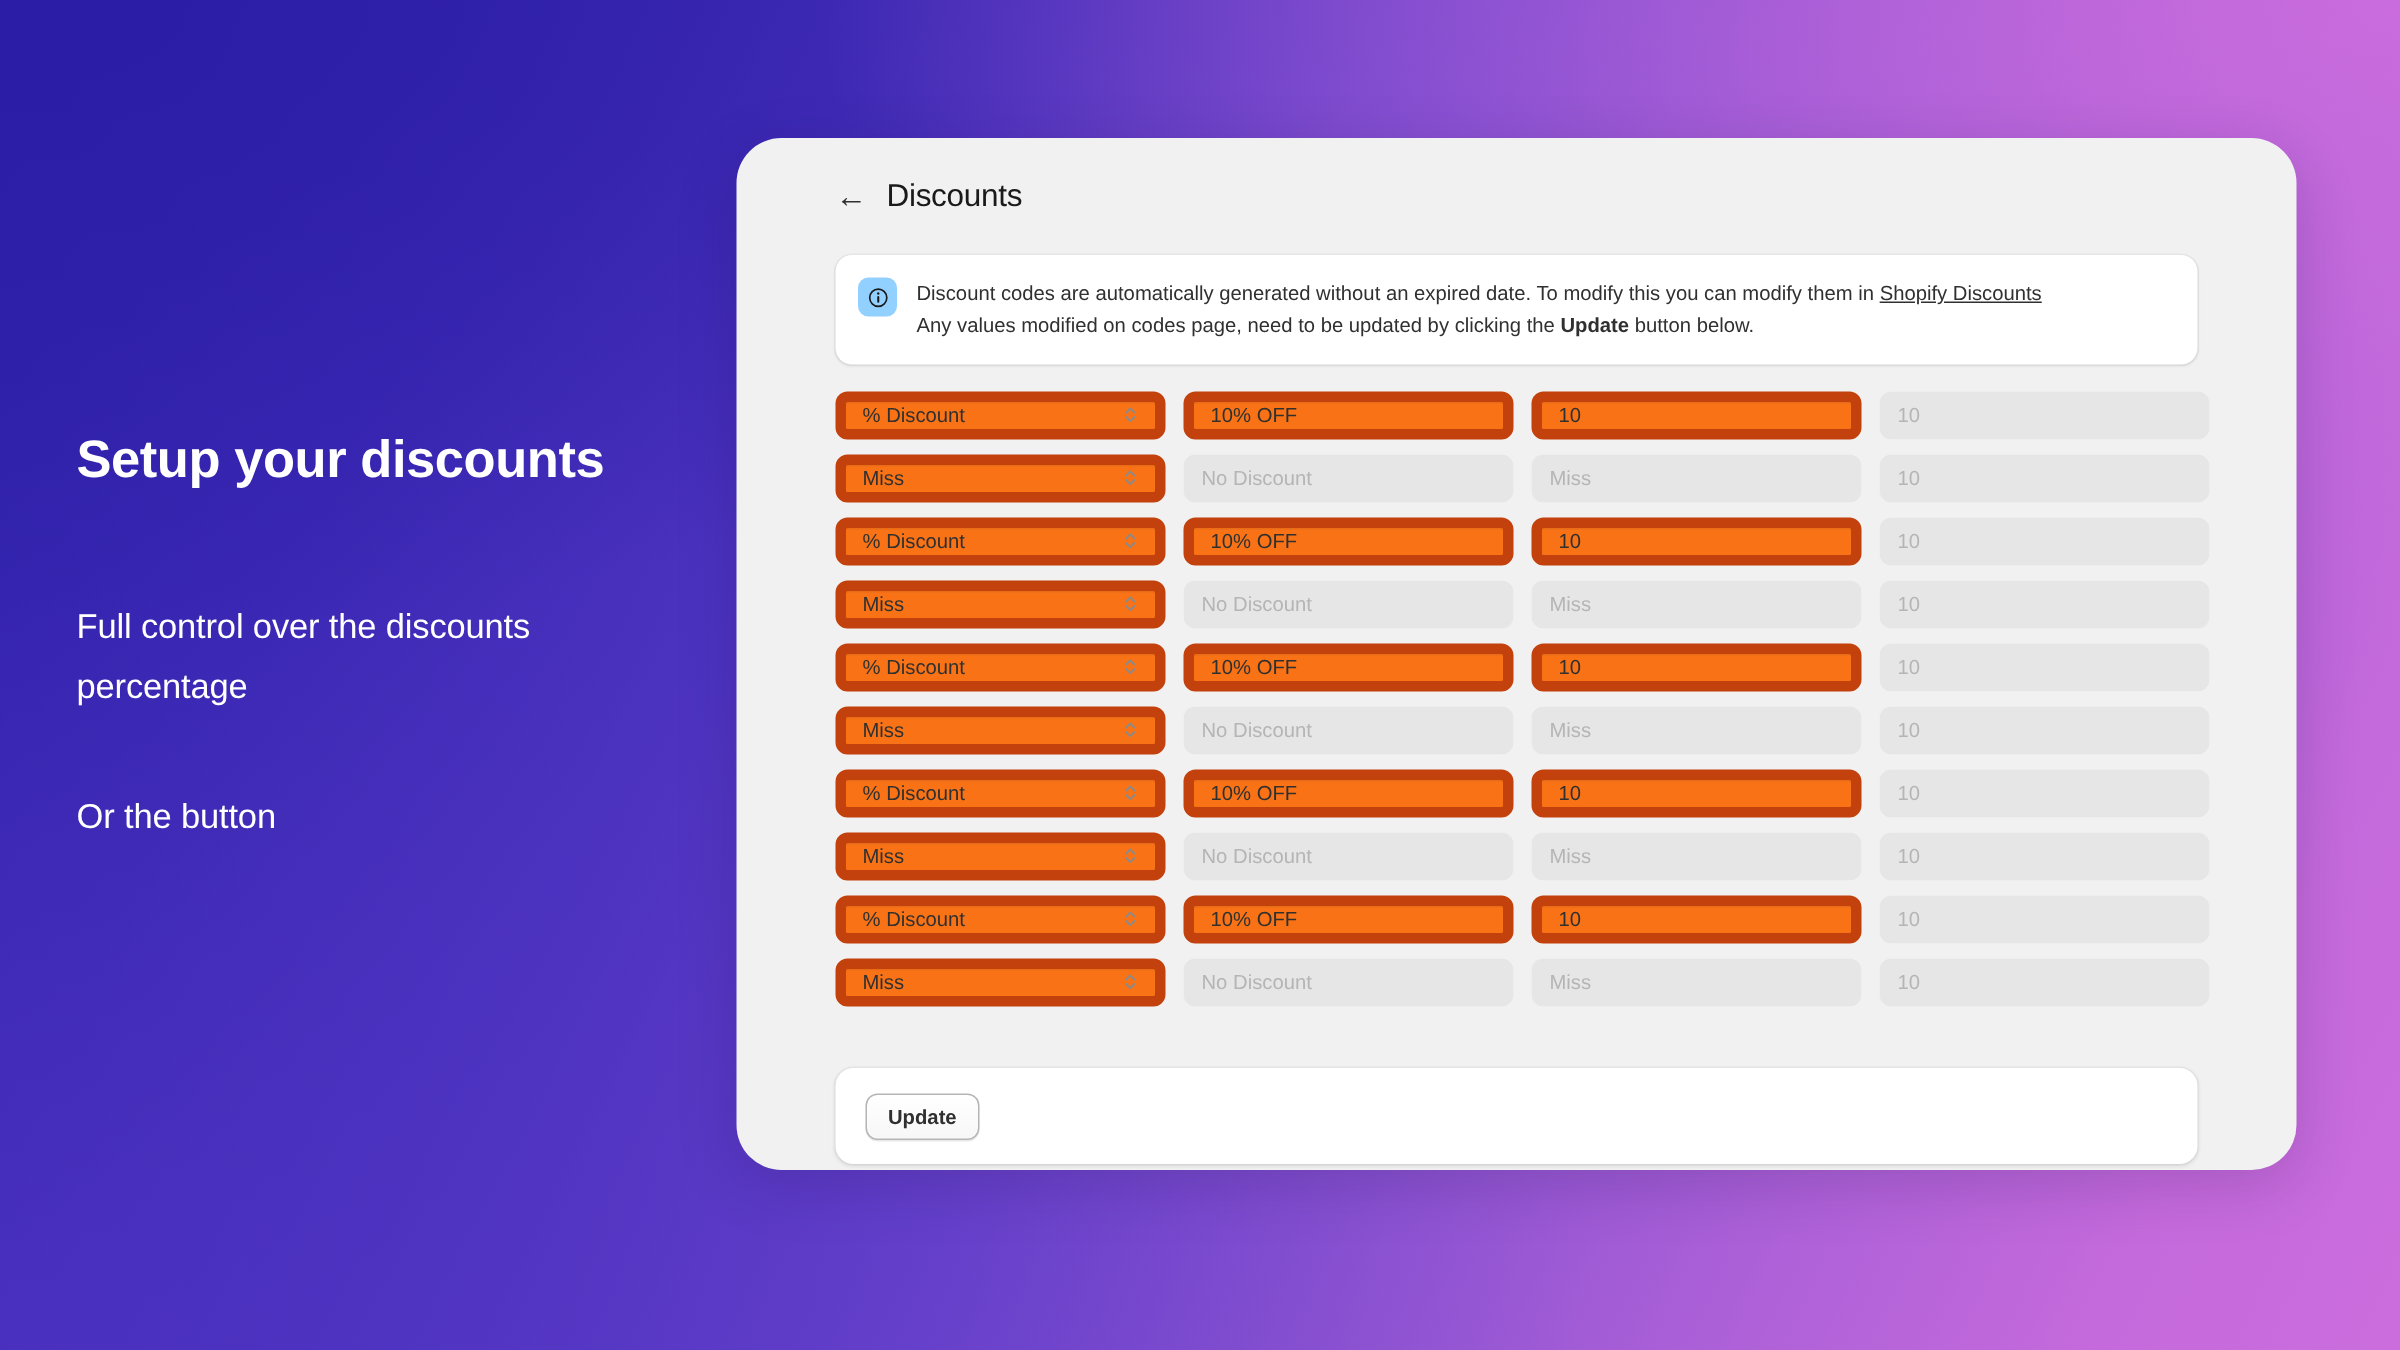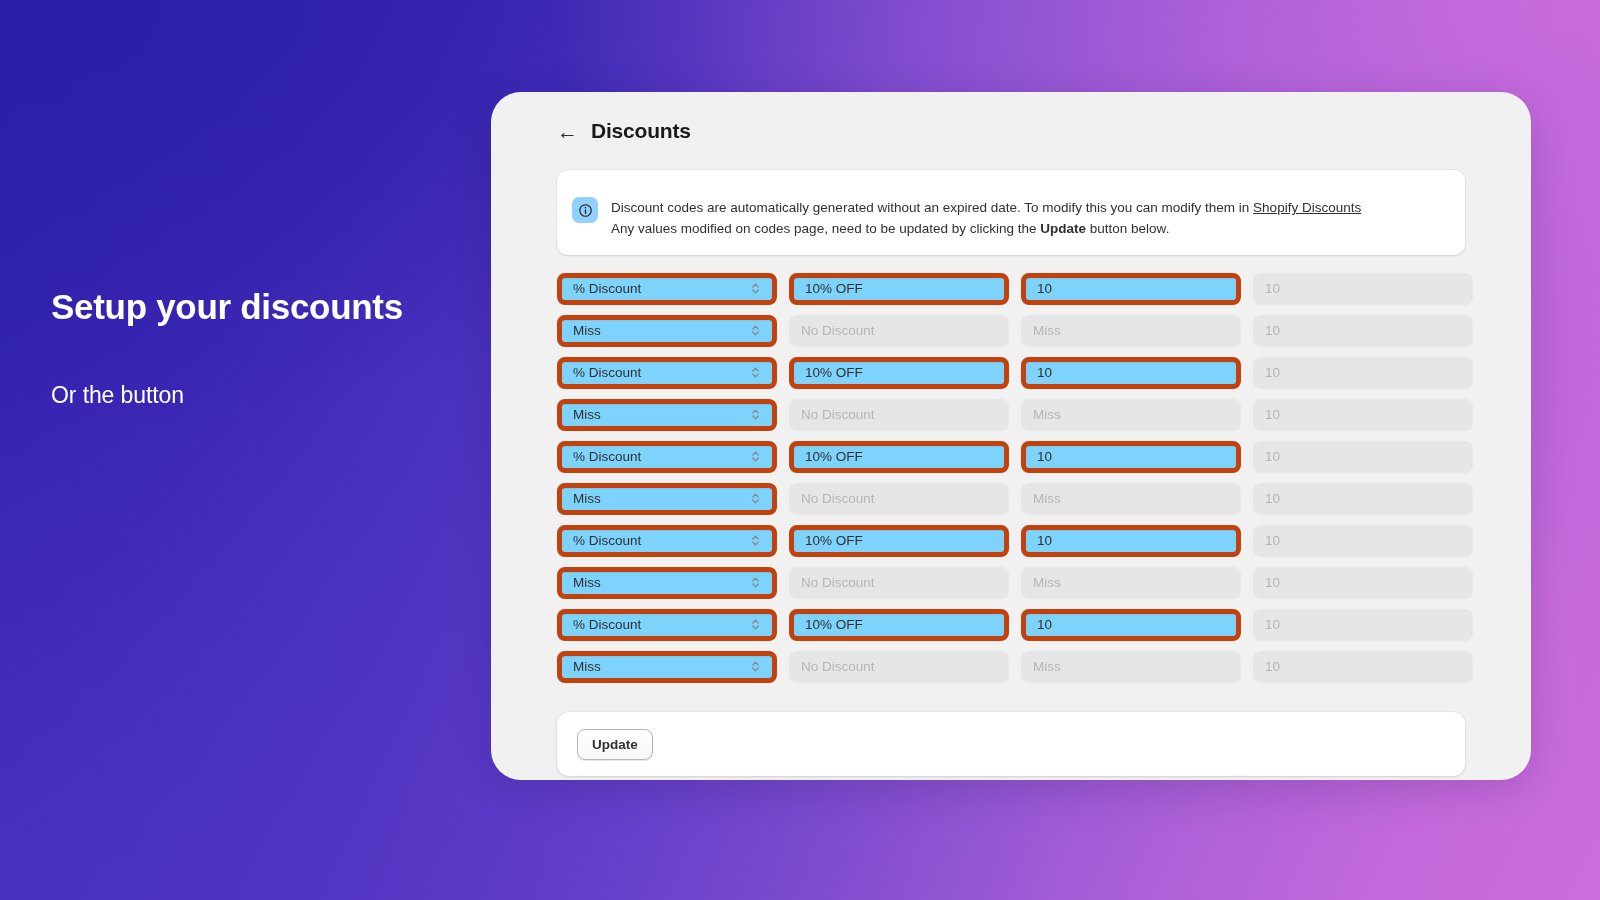--- a/index.html
+++ b/index.html
@@ -88,35 +88,35 @@
     font-size: 21px;
     line-height: 1;
     color: #303030;
     background: none;
     border: none;
     cursor: pointer;
     font-family: "Liberation Sans", sans-serif;
   }
   .page-title {
     font-size: 21px;
-    font-weight: bold;
+    font-weight: normal;
     color: #1a1a1a;
     letter-spacing: -0.2px;
   }
 
   
   .banner {
     margin: 27px 0 0 66px;
     width: 908px;
     background: #ffffff;
     border-radius: 11px;
     box-shadow: 0 1px 2px rgba(26,26,26,0.10), 0 0 0 1px rgba(26,26,26,0.04);
     display: flex;
     gap: 13px;
-    padding: 27px 16px 15px 15px;
+    padding: 15px 16px 15px 15px;
   }
   .banner-icon {
     flex: 0 0 auto;
     width: 26px;
     height: 26px;
     border-radius: 7px;
     background: #91d0ff;
     display: flex;
     align-items: center;
     justify-content: center;
@@ -155,22 +155,22 @@
   .field {
     height: 32px;
     border-radius: 8px;
     display: flex;
     align-items: center;
     padding: 0 11px;
     font-size: 13.5px;
     color: #303030;
   }
   .field.enabled {
-    background: #7dd3fc;
-    border: 5px solid #c2410c;
+    background: #f97316;
+    border: 7px solid #c2410c;
     box-shadow: 0 1px 0 rgba(26,26,26,0.07) inset;
     gap: 22px;
   }
   .field.disabled {
     background: #e6e6e6;
     border: 1px solid transparent;
     color: #b5b5b5;
   }
   .select {
     justify-content: space-between;
@@ -210,20 +210,21 @@
     box-shadow: 0 1px 0 rgba(26,26,26,0.10);
   }
 </style>
 </head>
 <body>
 
 <div class="backdrop"></div>
 
 <div class="promo">
   <div class="promo-title">Setup your discounts</div>
+  <div class="promo-line promo-line-1">Full control over the discounts percentage</div>
   <div class="promo-line promo-line-2">Or the button</div>
 </div>
 
 <div class="app-card">
 
   <div class="card-header">
     <button class="back-arrow">←</button>
     <div class="page-title">Discounts</div>
   </div>
 

